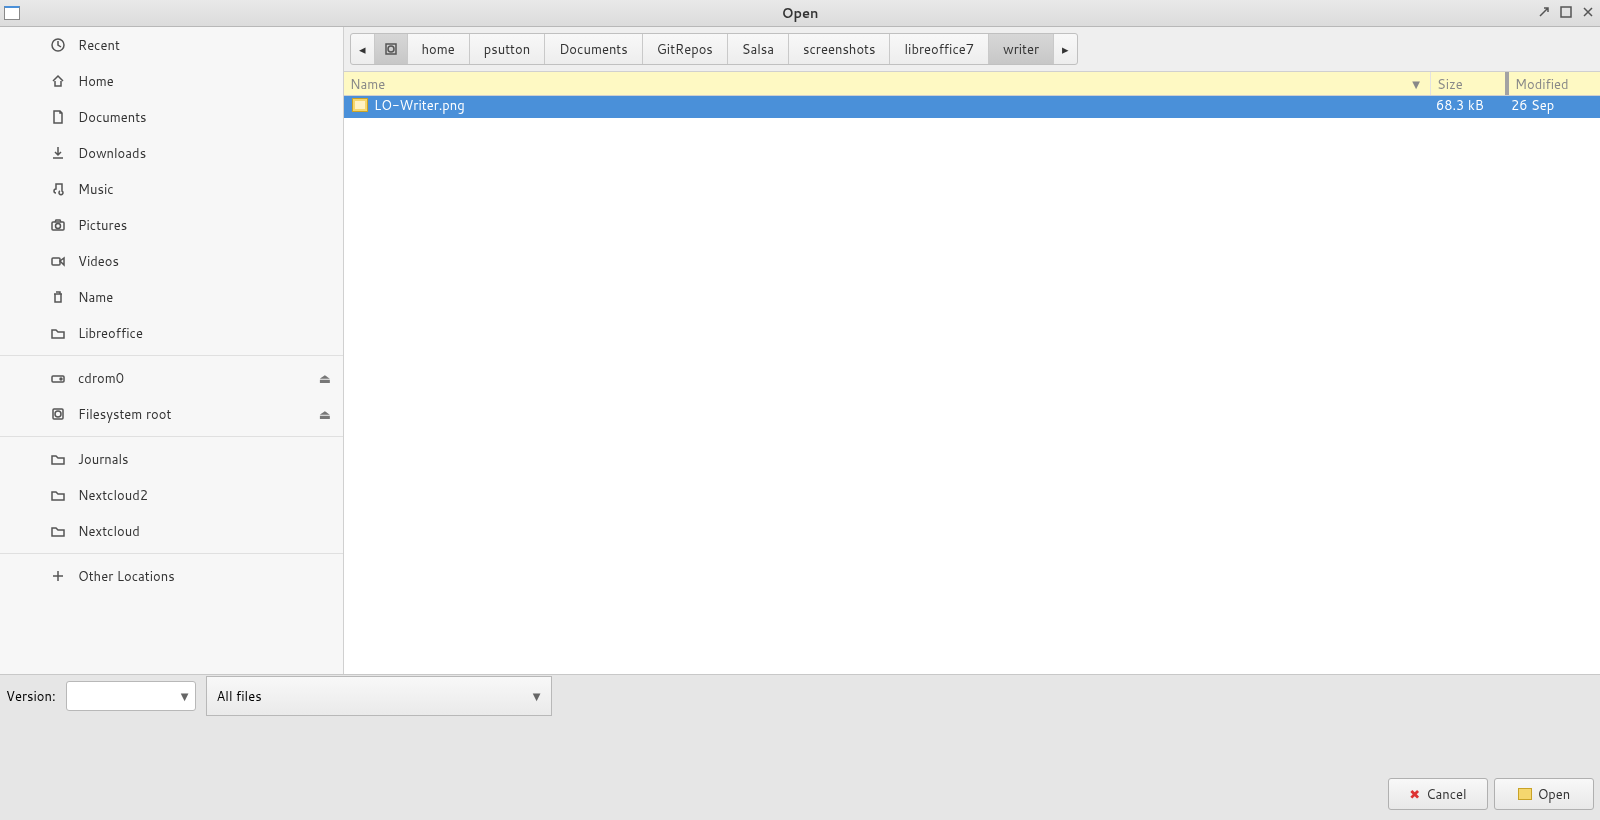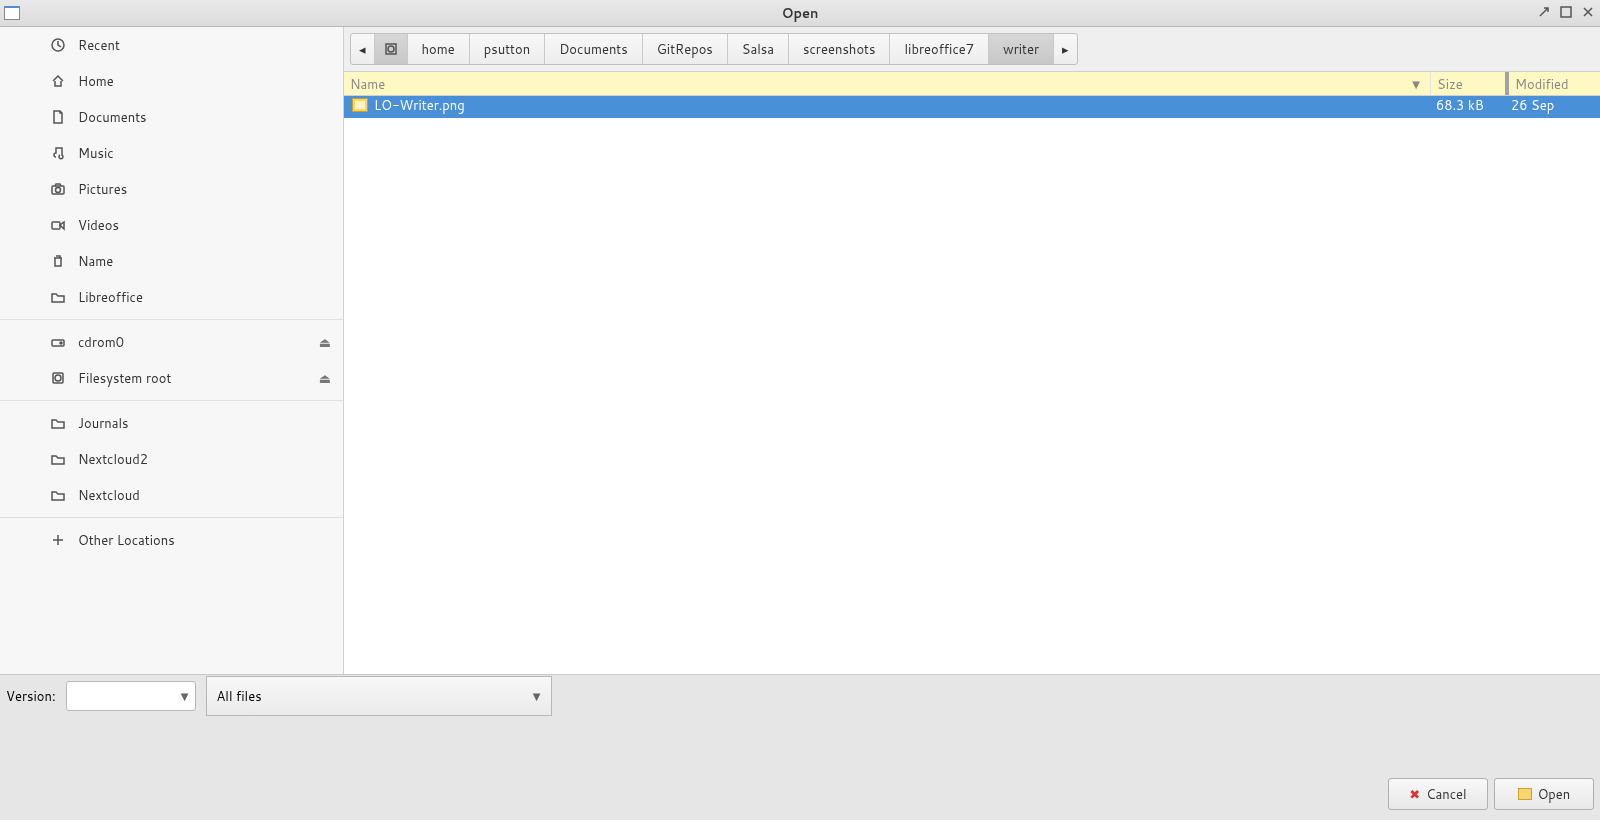--- a/index.html
+++ b/index.html
@@ -113,20 +113,28 @@
             <svg viewBox="0 0 16 16">
               <path d="M4 2 H10 L12 4 V14 H4 Z"></path>
               <path d="M10 2 V4 H12"></path>
             </svg>
           </span>
           <span class="place-label">Documents</span>
         </div>
         <div class="place-item">
           <span class="place-icon">
             <svg viewBox="0 0 16 16">
+              <path d="M8 2 V10 M5 7 L8 10 L11 7 M3 13 H13"></path>
+            </svg>
+          </span>
+          <span class="place-label">Downloads</span>
+        </div>
+        <div class="place-item">
+          <span class="place-icon">
+            <svg viewBox="0 0 16 16">
               <path d="M6 12 A2 2 0 1 1 6 8 V3 H12 V10 A2 2 0 1 1 10 10"></path>
             </svg>
           </span>
           <span class="place-label">Music</span>
         </div>
         <div class="place-item">
           <span class="place-icon">
             <svg viewBox="0 0 16 16">
               <rect x="2" y="5" width="12" height="8" rx="1"></rect>
               <circle cx="8" cy="9" r="2.5"></circle>

